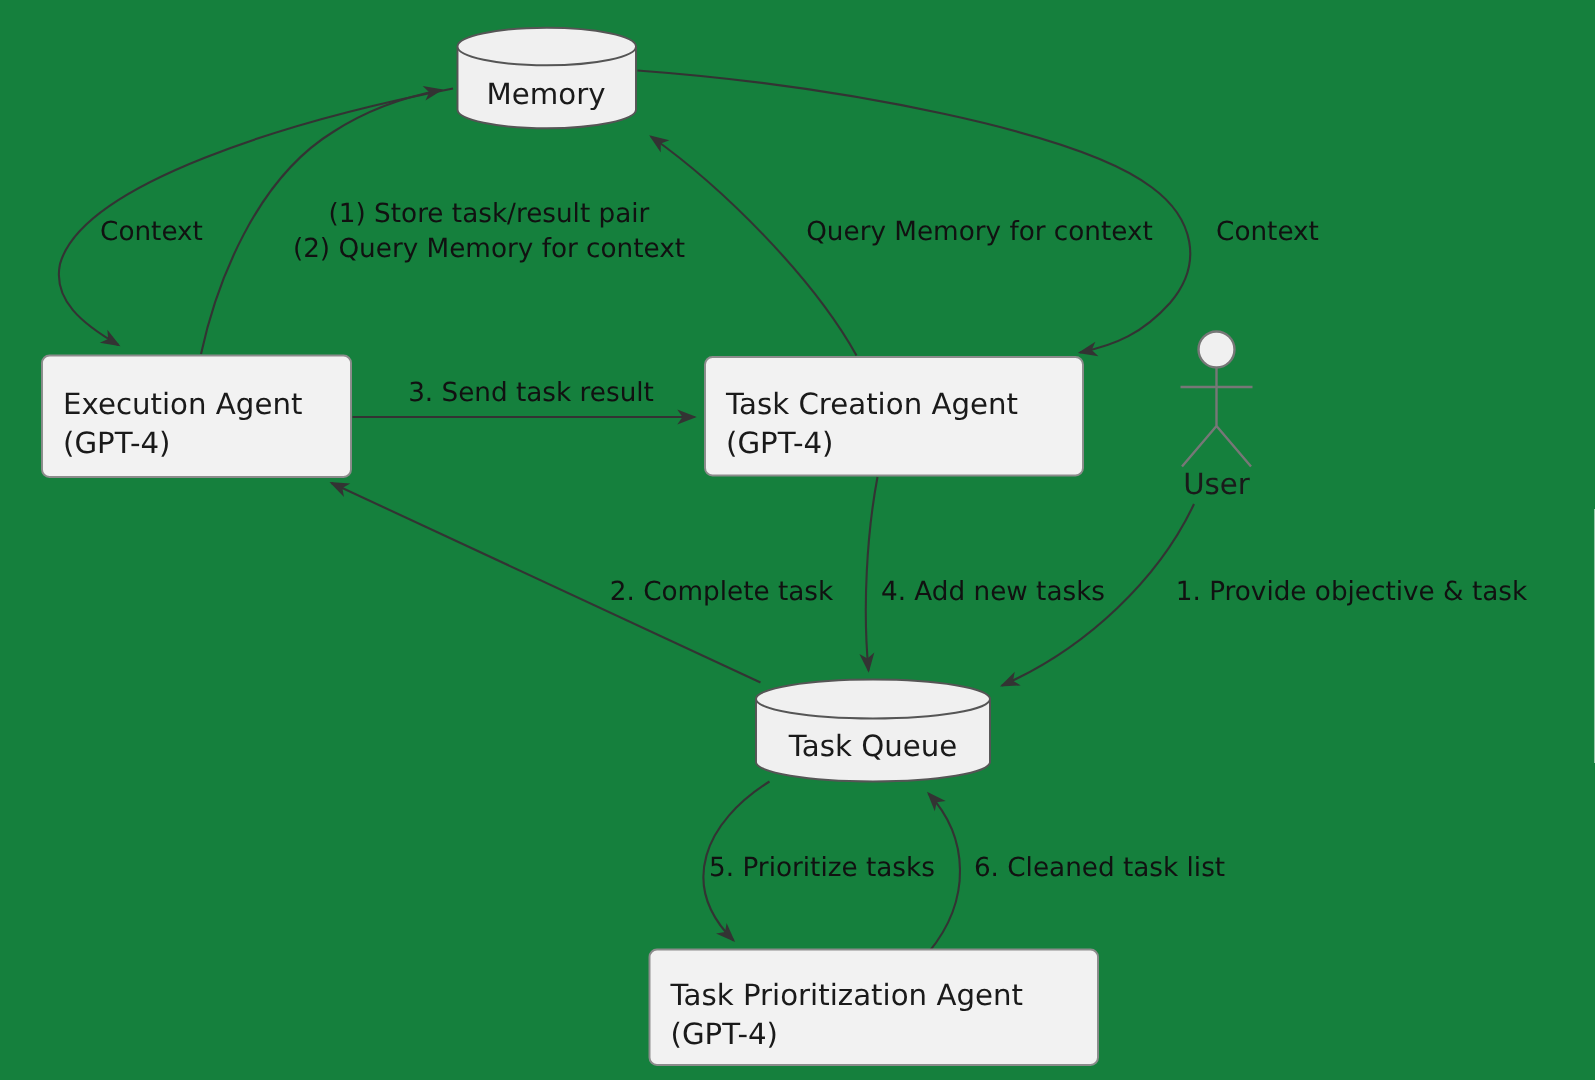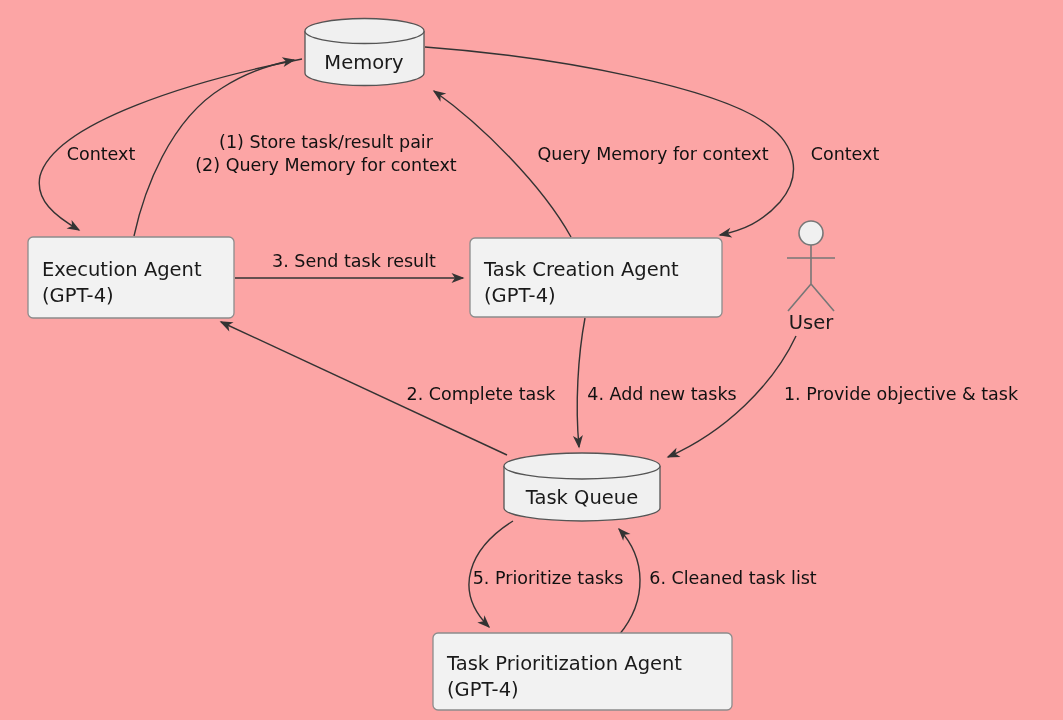--- a/index.html
+++ b/index.html
@@ -4,21 +4,21 @@
 <style>
   html, body {
     margin: 0;
     padding: 0;
     background: #ffffff;
   }
   .canvas {
     position: relative;
     width: 1063px;
     height: 720px;
-    background: #fca5a5;
+    background: #15803d;
     font-family: "DejaVu Sans", "Liberation Sans", sans-serif;
   }
   svg { display: block; }
   .edge {
     fill: none;
     stroke: #333333;
     stroke-width: 1.4;
   }
   .node-box {
     fill: #f2f2f2;

